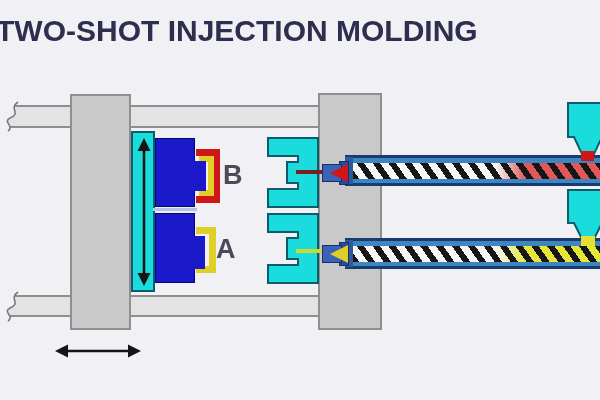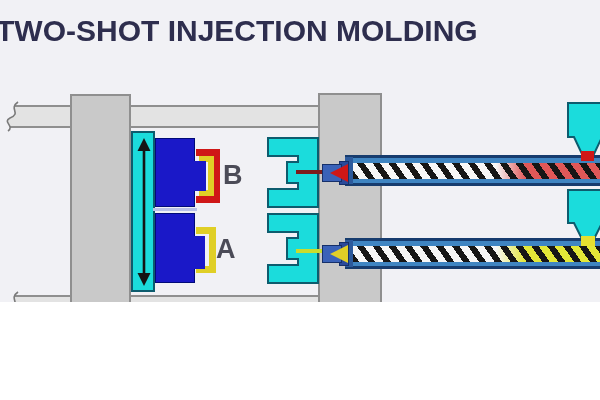--- a/index.html
+++ b/index.html
@@ -11,21 +11,21 @@
     --red:#cf1717; --yellow:#e0cf26;
     --barrel:#3f85c2; --barrel-edge:#173c6e; --barrel-cap:#2c5a9c;
     --screw-stripe:#161616; --screw-base:#f7f7f7;
     --melt-red:#e05858; --melt-yellow:#e3e838;
     --feed-red:#7d1d1d; --feed-yellow:#c9dc2e;
     --nozzle-body:#3a62b8; --nozzle-edge:#16306a; --nozzle-ring:#2a4a9a;
     --arrow:#151515; --gapline:#b8c0e8;
   }
   html,body{margin:0;padding:0;}
   body{font-family:"Liberation Sans",sans-serif;background:#fff;}
-  #stage{position:relative;width:600px;height:302px;overflow:hidden;background:var(--bg);}
+  #stage{position:relative;width:600px;height:400px;overflow:hidden;background:var(--bg);}
   #stage *{position:absolute;box-sizing:border-box;}
   .page-title{left:-4px;top:14px;font-size:30px;font-weight:800;color:var(--title);
               letter-spacing:0px;white-space:nowrap;}
   .tiebar{background:var(--tiebar);border:2px solid var(--tiebar-border);z-index:1;}
   .break{z-index:2;}
   .platen{background:var(--platen);border:2px solid var(--platen-border);z-index:3;}
   .cyanplate{background:var(--cyan);border:2px solid var(--cyan-border);z-index:4;}
   .blueblock{background:var(--blue);border:1px solid var(--blue-border);z-index:5;}
   .ushape{background:transparent;z-index:5;}
   .u-red{border:7px solid var(--red);border-left:none;}

